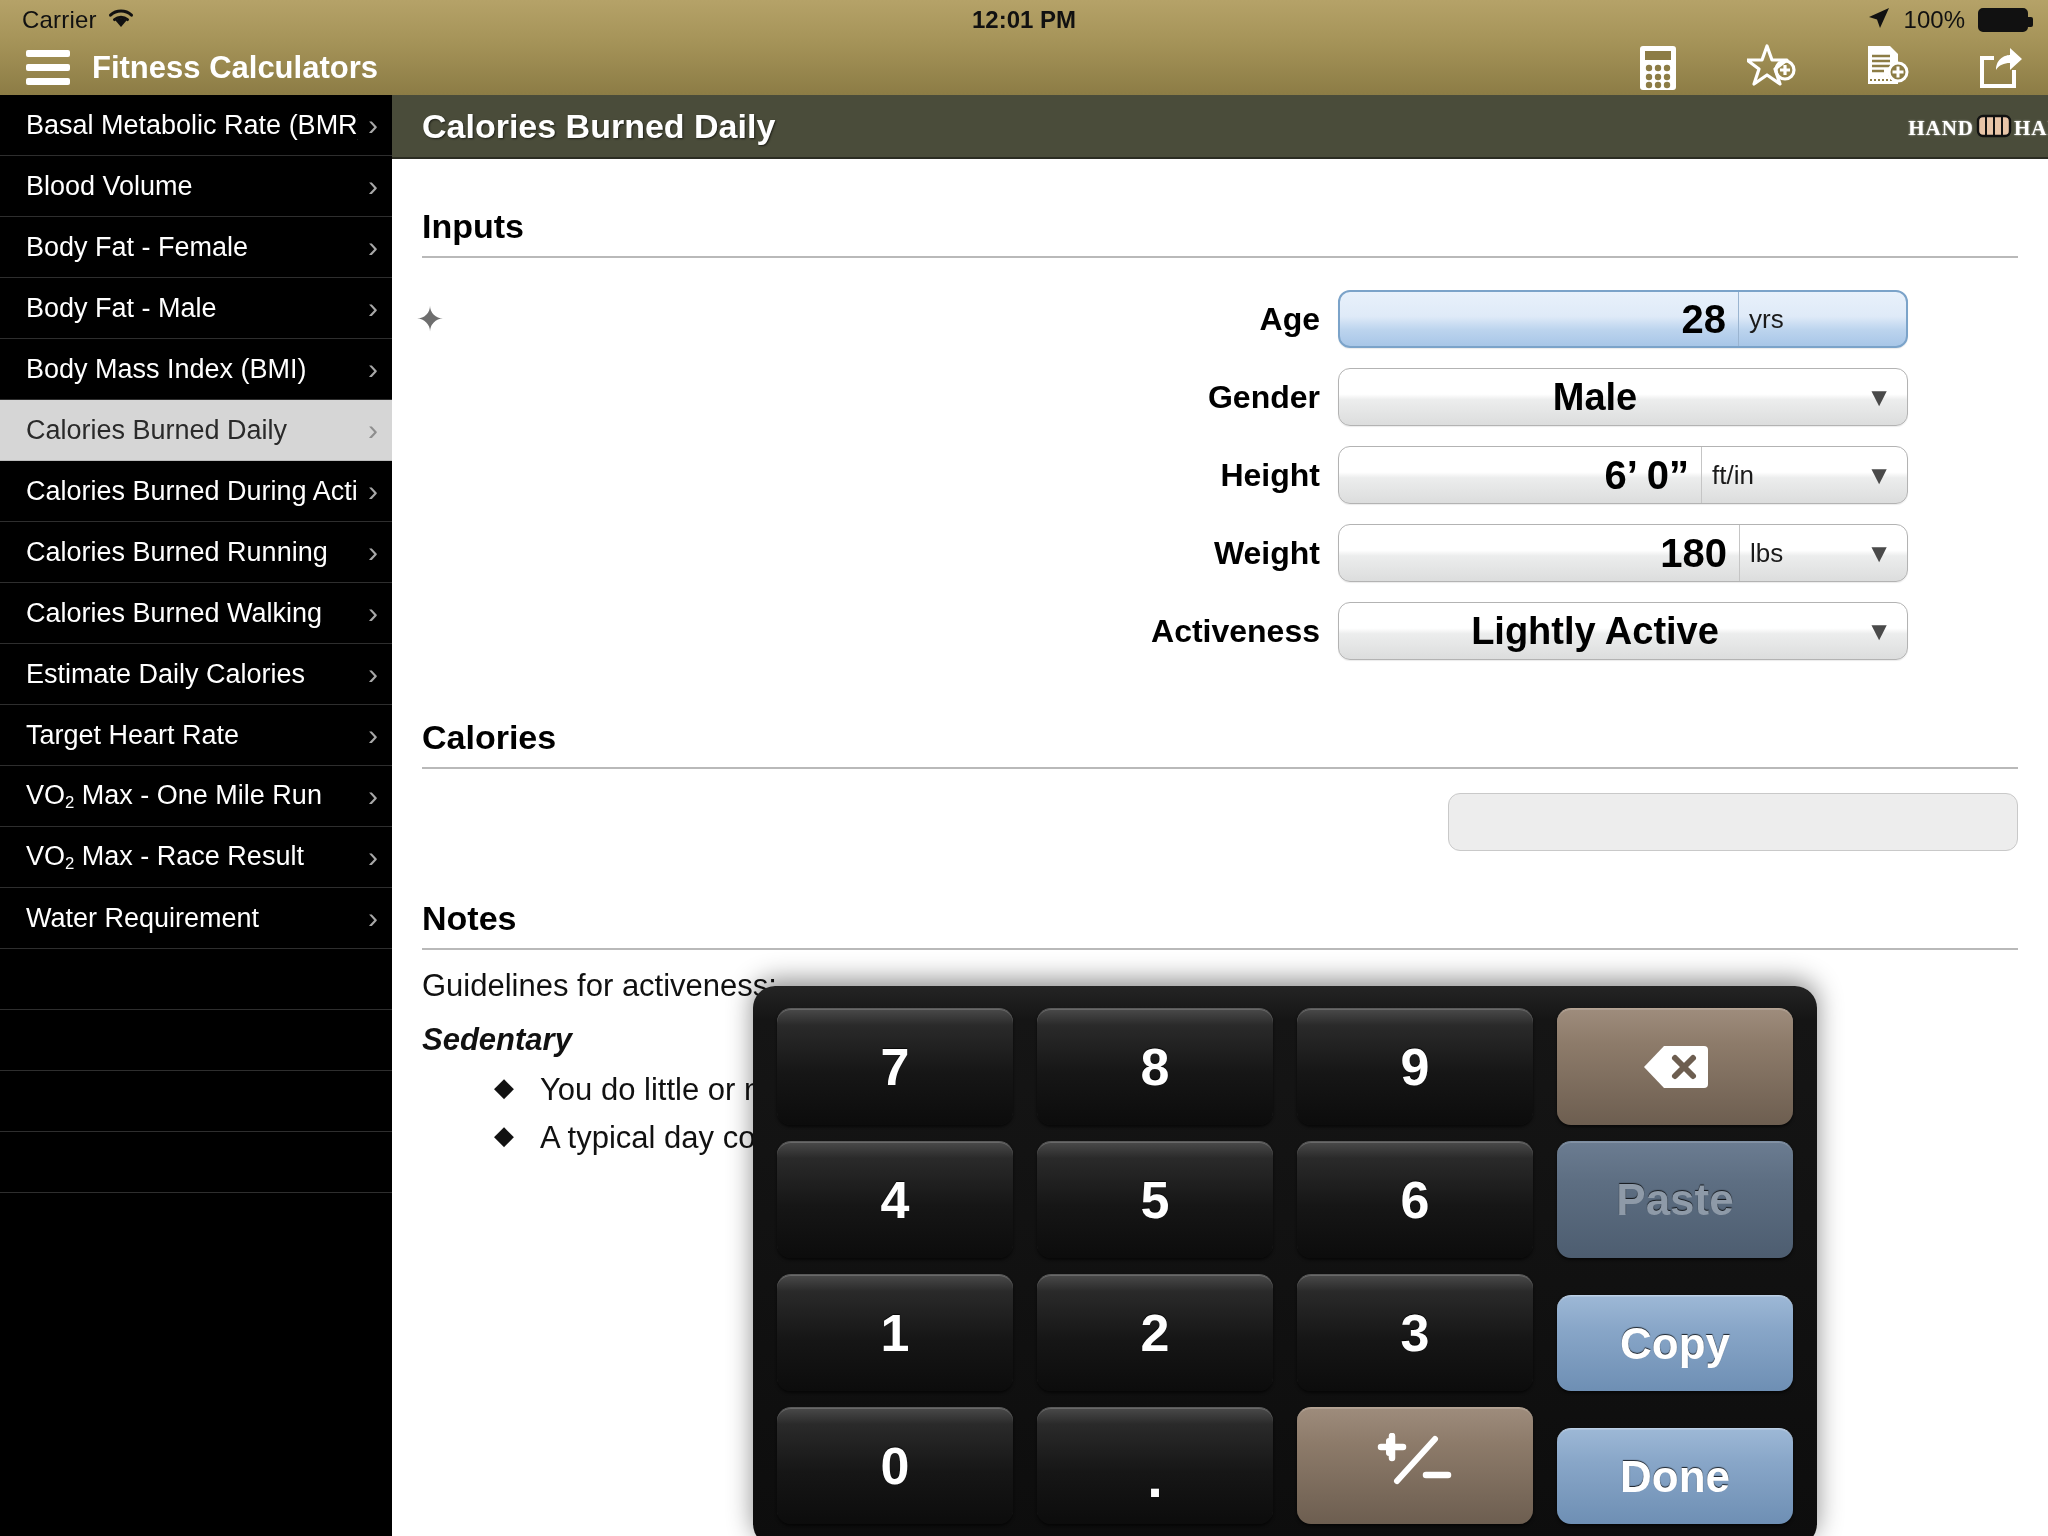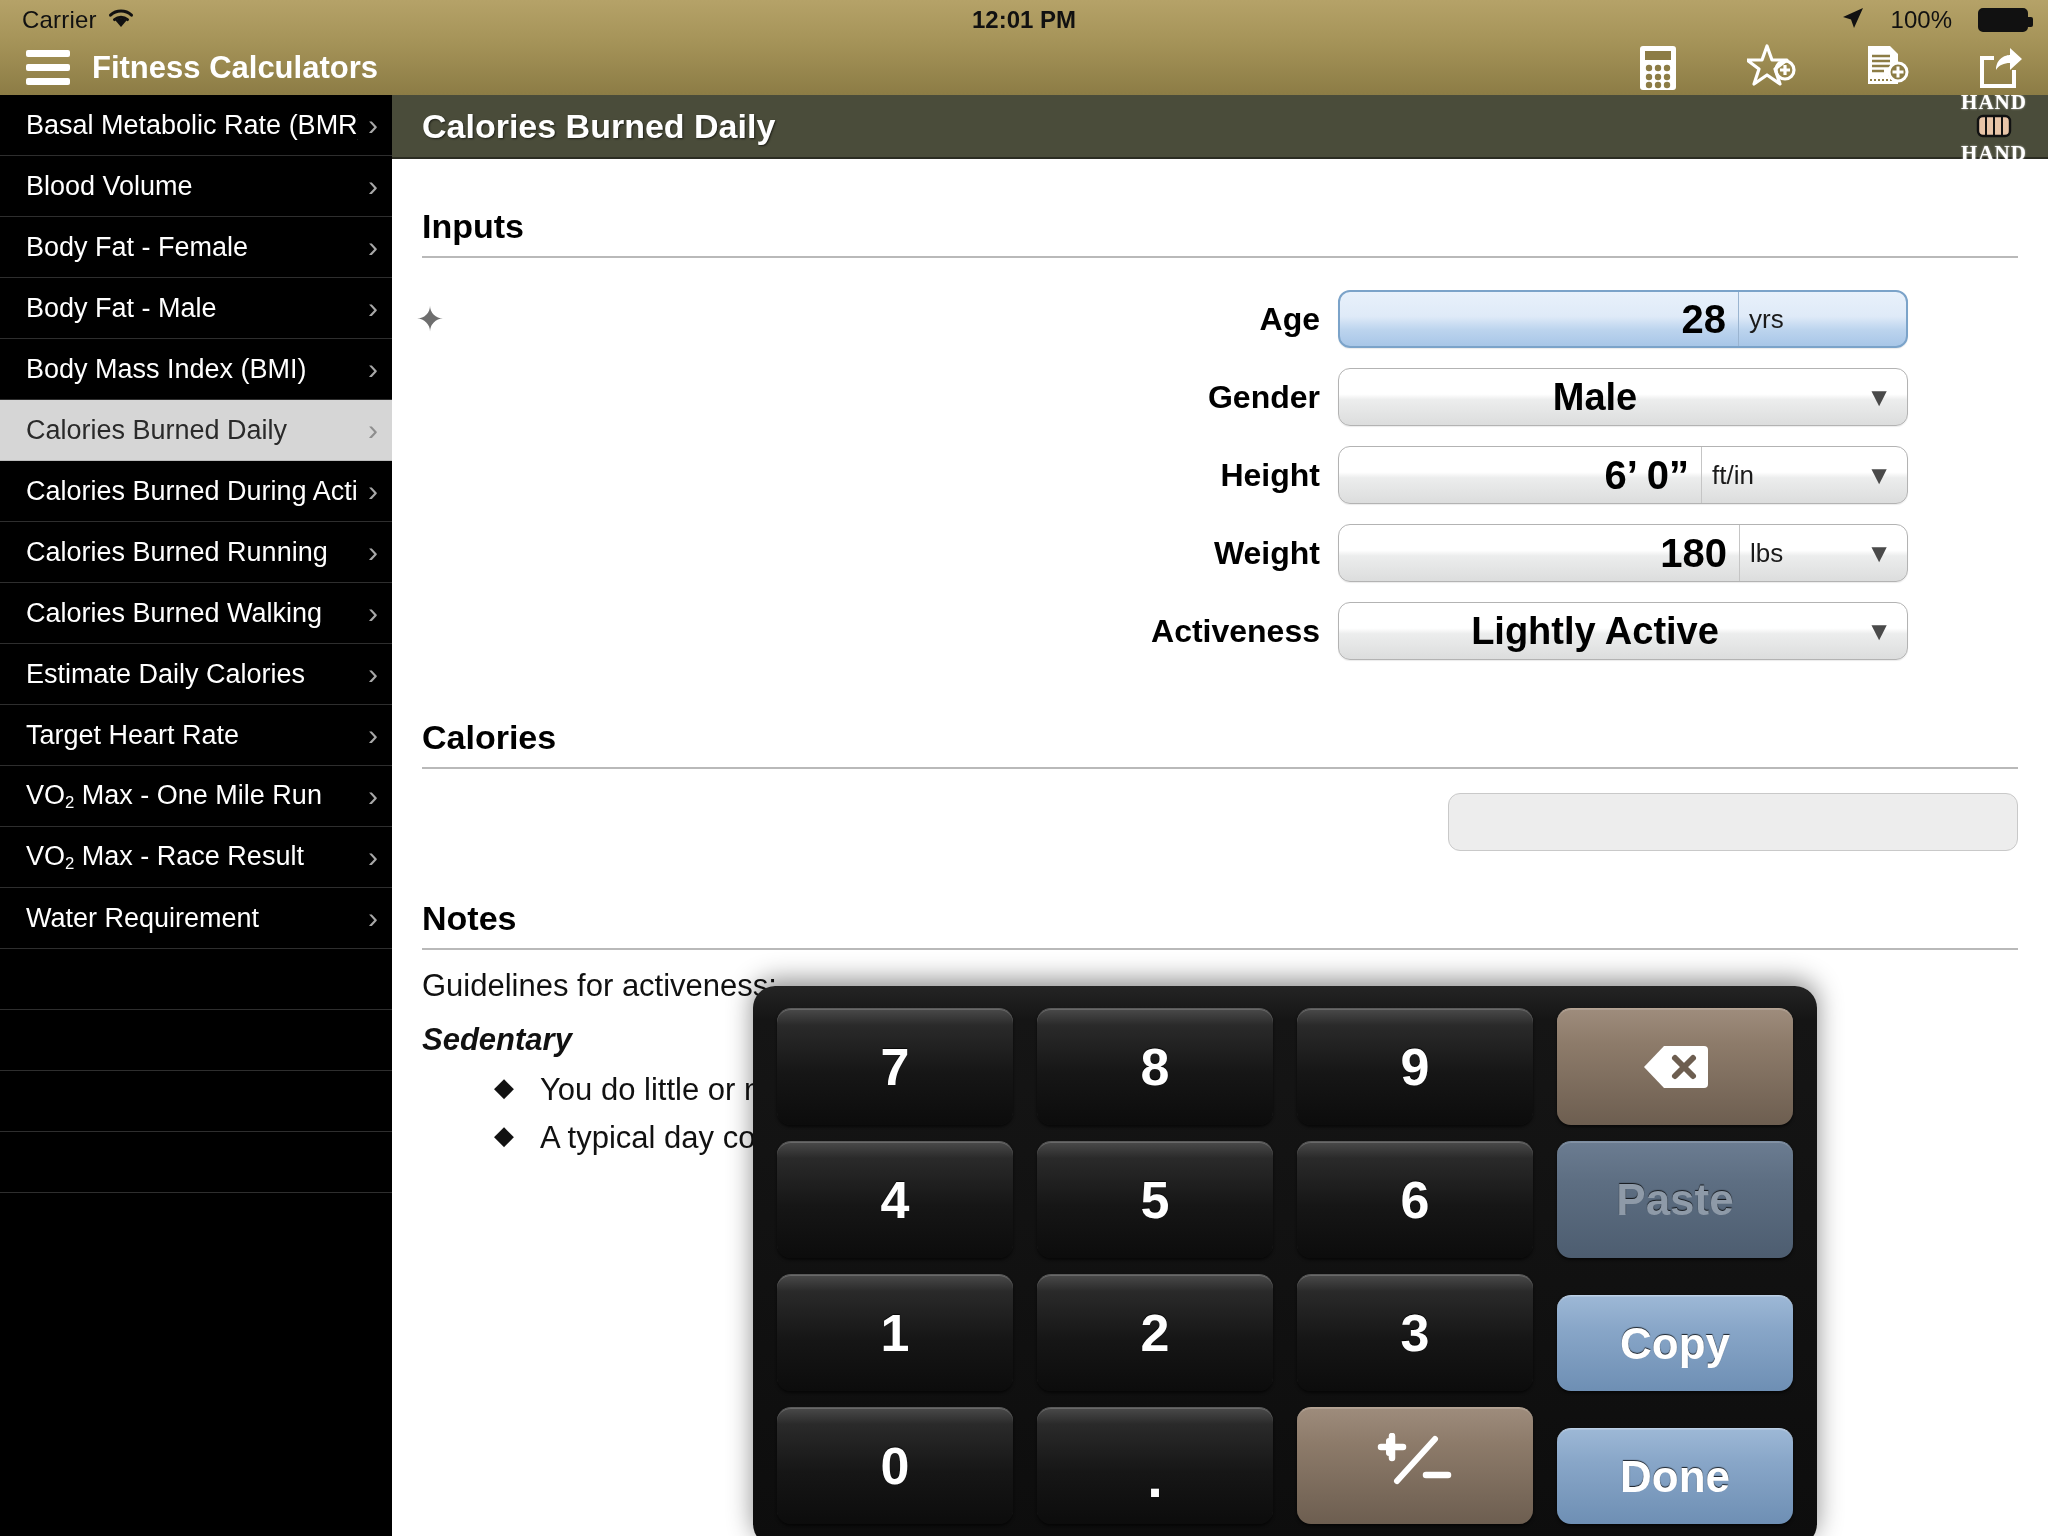--- a/index.html
+++ b/index.html
@@ -19,21 +19,21 @@
     display: flex; align-items: center;
     z-index: 30;
   }
   .sb-left { display: flex; align-items: center; gap: 10px; padding-left: 22px; }
   .sb-carrier { font-size: 24px; color: #111; letter-spacing: 0.2px; }
   .sb-center {
     position: absolute; left: 0; width: 2048px; text-align: center;
     font-size: 24px; font-weight: bold; color: #111;
   }
   .sb-right {
-    position: absolute; right: 20px; display: flex; align-items: center; gap: 26px;
+    position: absolute; right: 20px; display: flex; align-items: center; gap: 13px;
   }
   .sb-pct { font-size: 24px; color: #111; font-weight: 400; }
   .wifi-icon { display: inline-block; }
   .loc-icon { display: inline-block; }
   .batt {
     width: 50px; height: 24px; border: 2px solid #111; border-radius: 5px;
     position: relative; background: #111;
   }
   .batt::after {
     content: ""; position: absolute; right: -7px; top: 7px;
@@ -102,21 +102,21 @@
     border-bottom: 2px solid #2b2c22;
     z-index: 18;
   }
   .page-title {
     color: #ffffff; font-size: 34px; font-weight: bold;
     text-shadow: 1px 1px 2px rgba(0,0,0,.6);
   }
   .brand-logo {
     position: absolute; right: 8px; top: 2px;
     width: 92px; height: 62px;
-    display: flex; flex-direction: column; align-items: center; justify-content: center;
+    display: flex; align-items: center; justify-content: center;
   }
   .brand-text {
     font-size: 21px; font-weight: bold; color: #fff; letter-spacing: 1px;
     line-height: 1; font-family: "Liberation Serif", serif;
     text-shadow: 0 0 2px rgba(255,255,255,.7);
   }
 
   
   .content {
     position: absolute; top: 159px; left: 392px;

